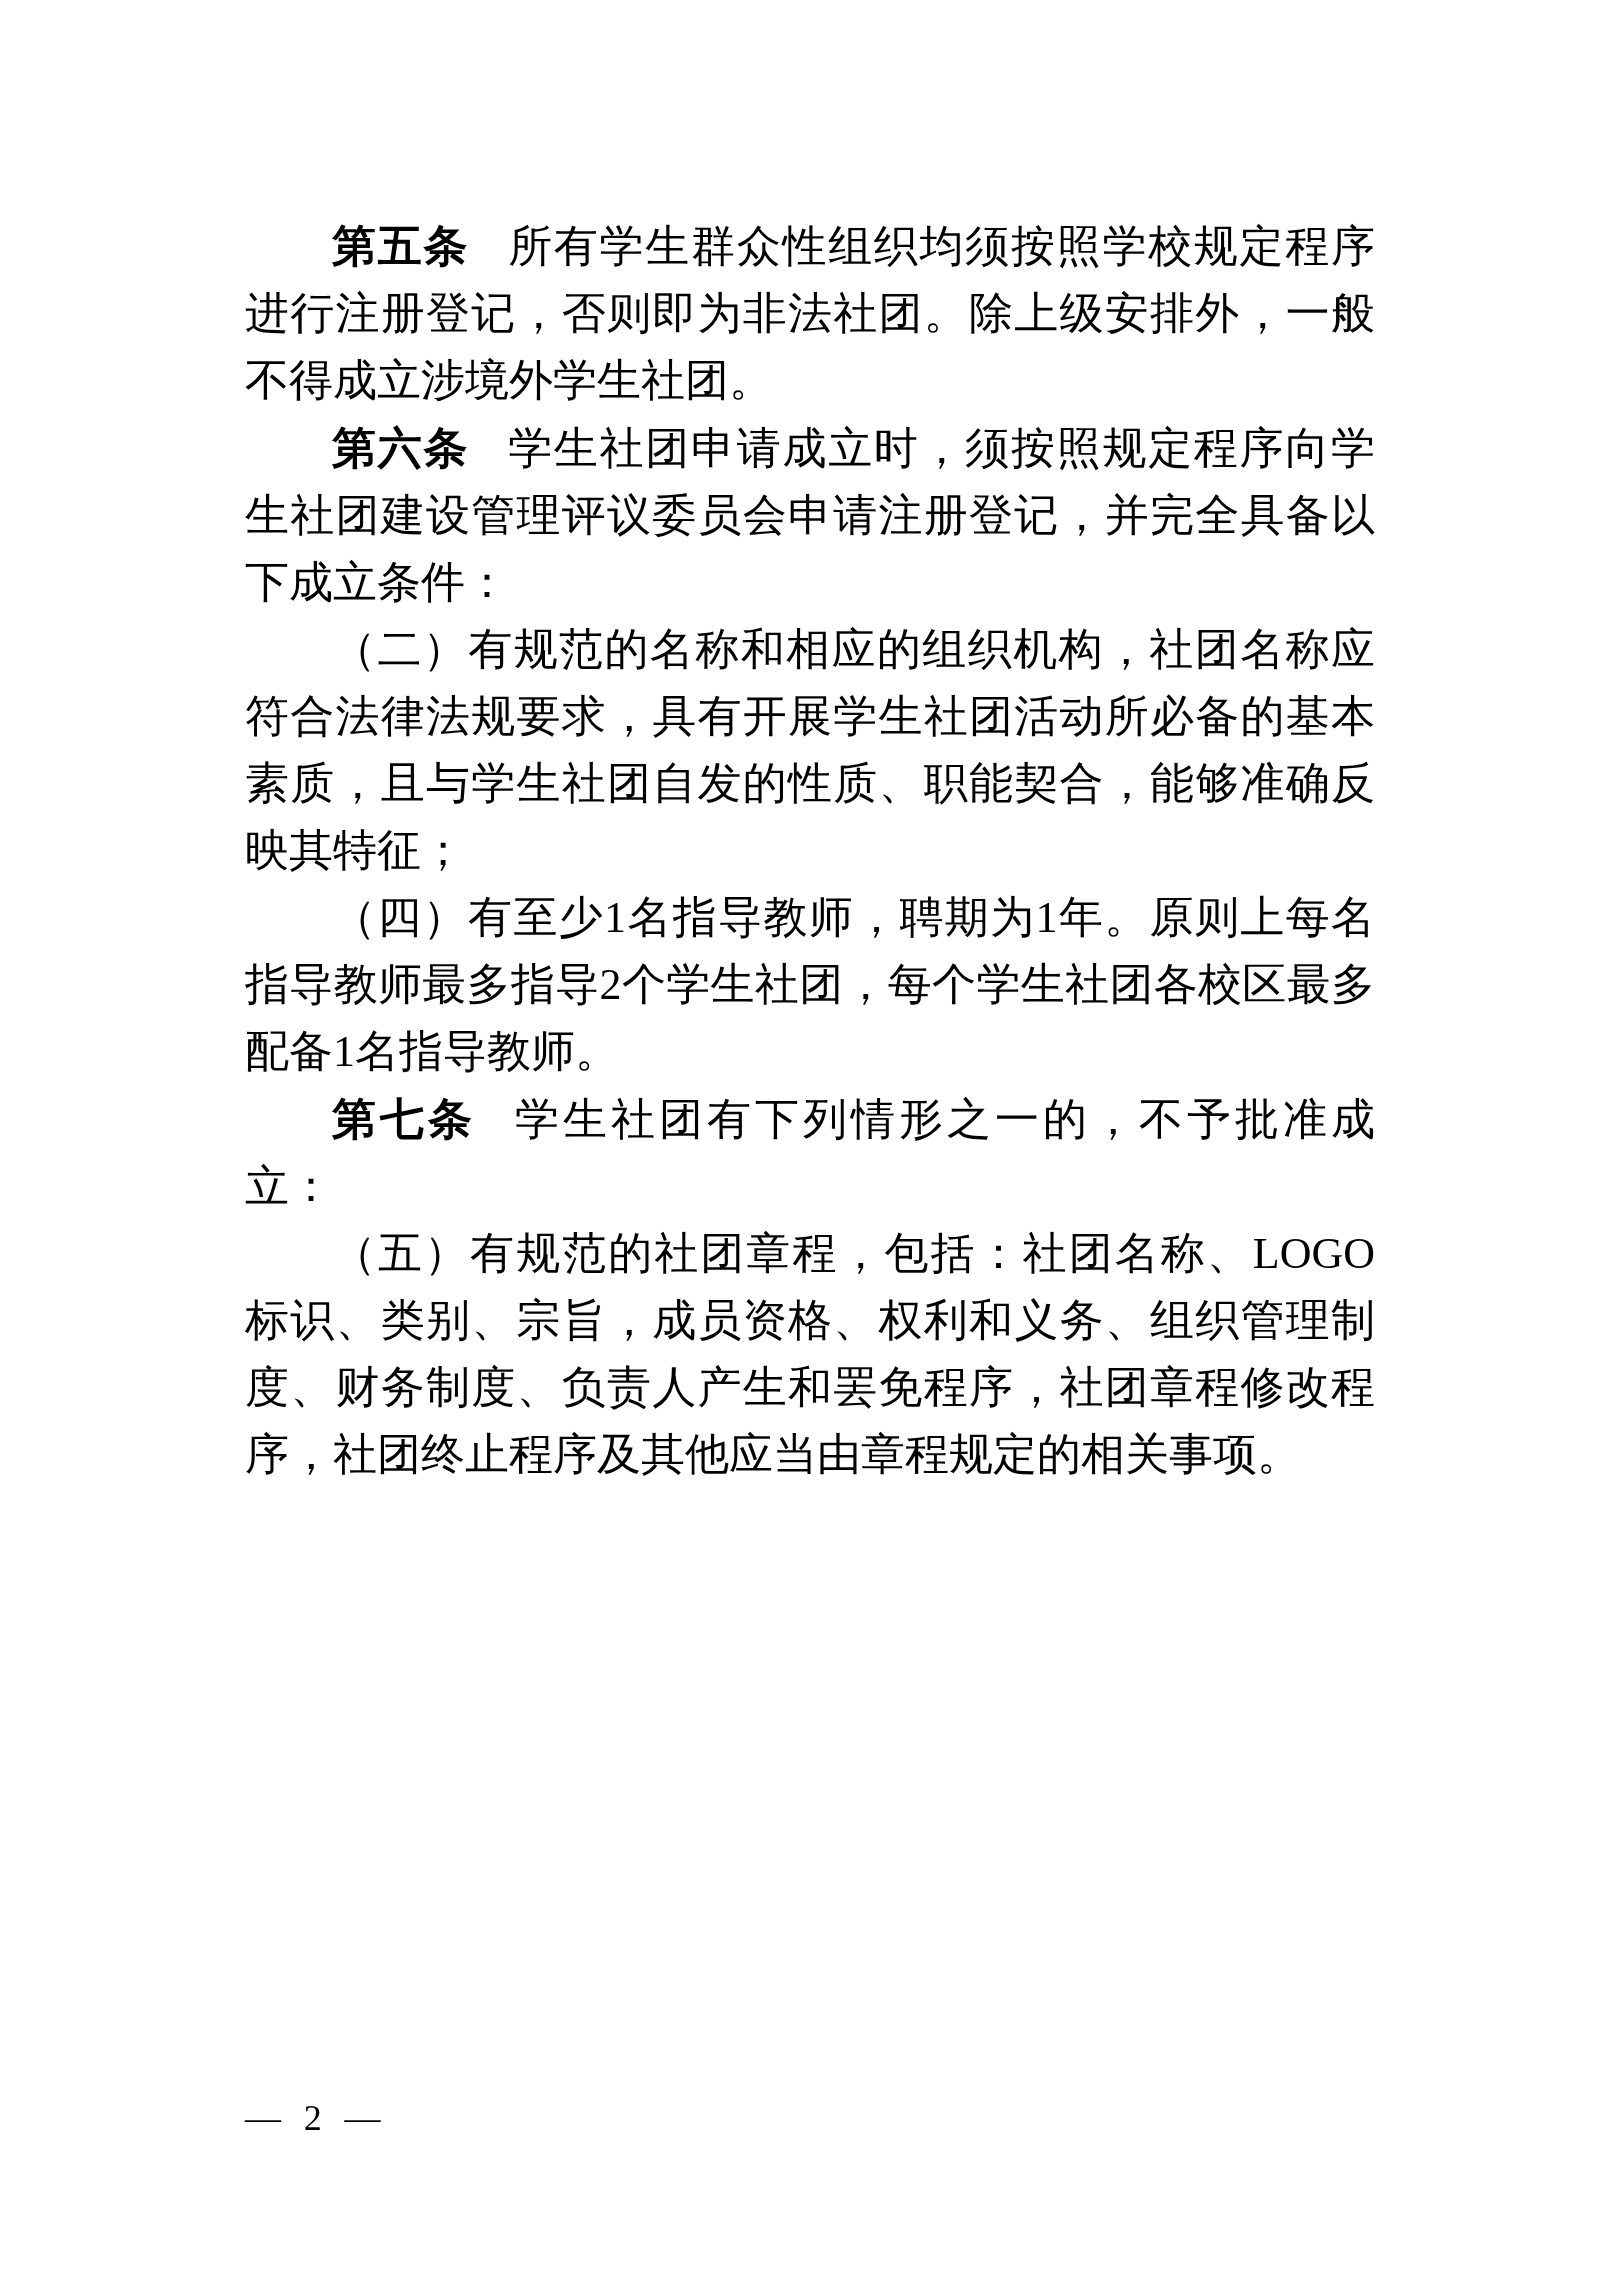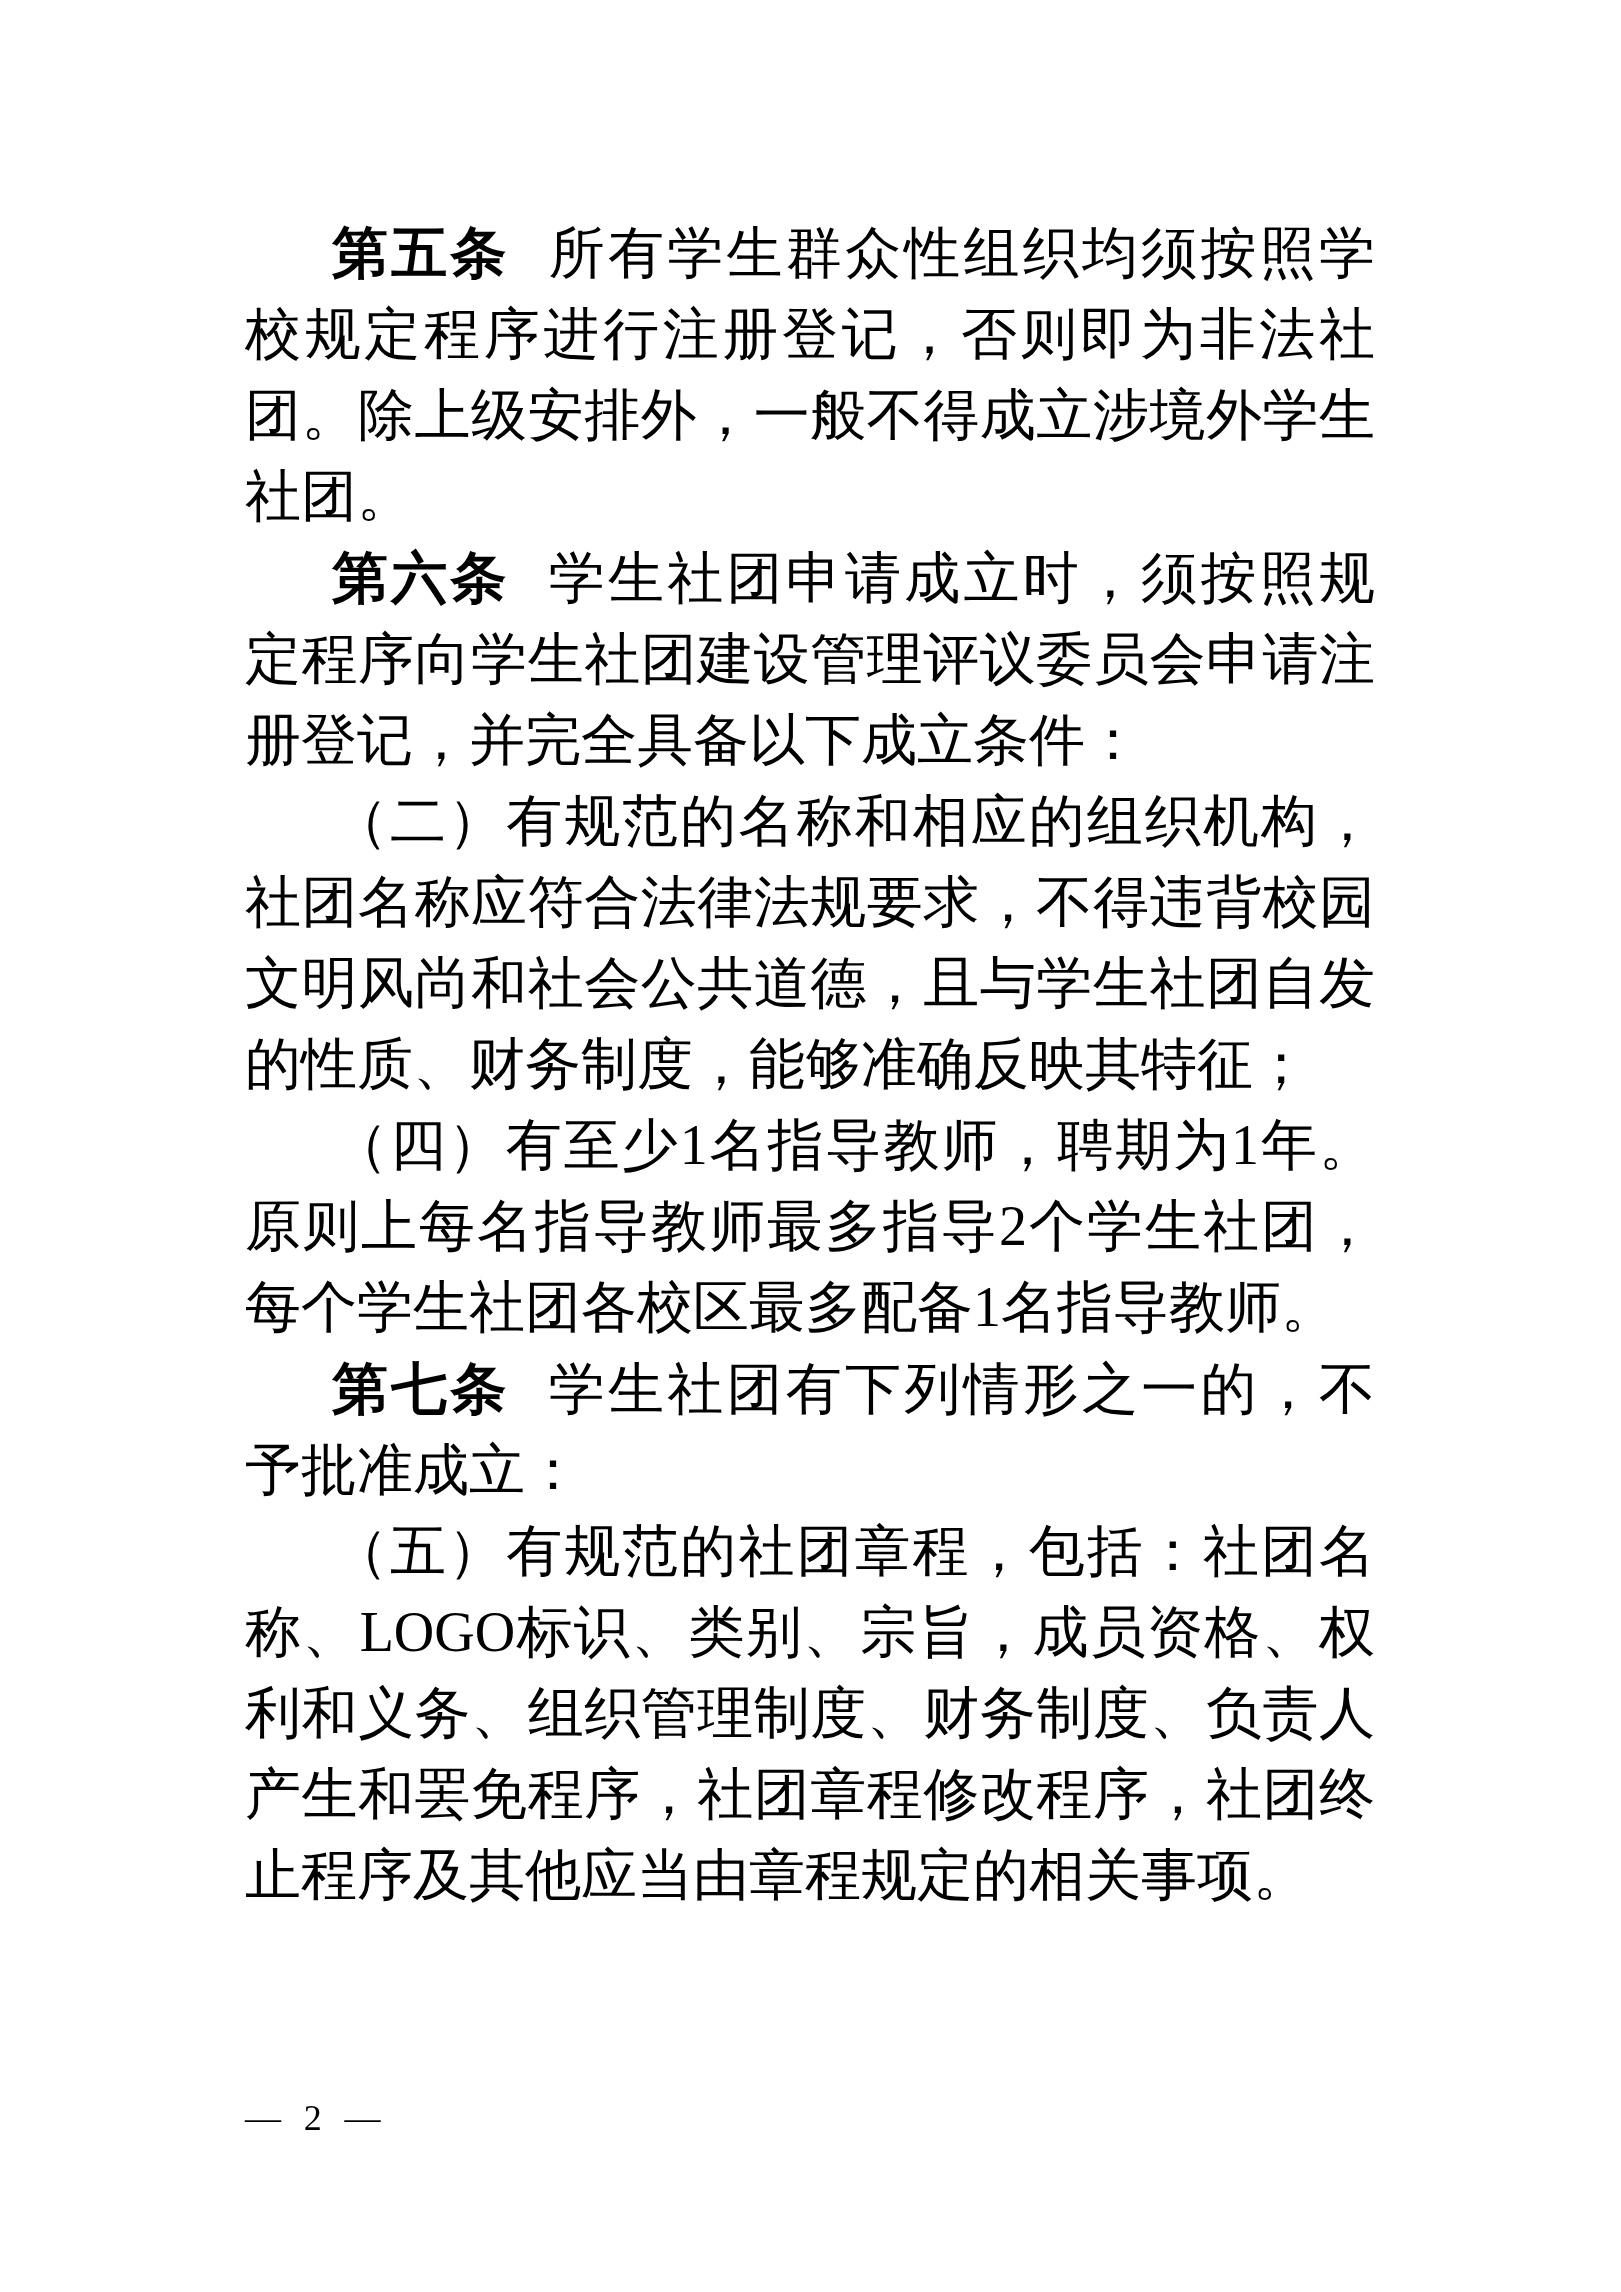--- a/index.html
+++ b/index.html
@@ -14,22 +14,22 @@
     background: #ffffff;
     color: #000000;
     overflow: hidden;
   }
   .body-text {
     position: absolute;
     left: 245px;
     top: 212px;
     width: 1130px;
     font-family: "Liberation Serif", "DejaVu Serif", serif;
-    font-size: 56px;
-    line-height: 81px;
+    font-size: 44px;
+    line-height: 67px;
     text-align: justify;
     text-justify: inter-ideograph;
     color: #000000;
   }
   .para {
     margin: 0;
     padding: 0;
     text-indent: 87px;
   }
   .art {
@@ -51,21 +51,21 @@
 </head>
 <body>
 
 <div class="page">
   <div class="body-text" id="body-text">
   <p class="para"><b class="art">第五条</b><span class="para-text">所有学生群众性组织均须按照学校规定程序进行注册登记，否则即为非法社团。除上级安排外，一般不得成立涉境外学生社团。</span></p>
 
   <p class="para"><b class="art">第六条</b><span class="para-text">学生社团申请成立时，须按照规定程序向学生社团建设管理评议委员会申请注册登记，并完全具备以下成立条件：</span></p>
 
 
-  <p class="para"><span class="para-text">（二）有规范的名称和相应的组织机构，社团名称应符合法律法规要求，不得违背校园文明风尚和社会公共道德，且与学生社团自发的性质、财务制度，能够准确反映其特征；</span></p>
+  <p class="para"><span class="para-text">（二）有规范的名称和相应的组织机构，社团名称应符合法律法规要求，具有开展学生社团活动所必备的基本素质，且与学生社团自发的性质、职能契合，能够准确反映其特征；</span></p>
 
 
   <p class="para"><span class="para-text">（四）有至少1名指导教师，聘期为1年。原则上每名指导教师最多指导2个学生社团，每个学生社团各校区最多配备1名指导教师。</span></p>
 
   <p class="para"><b class="art">第七条</b><span class="para-text">学生社团有下列情形之一的，不予批准成立：</span></p>
 
   <p class="para"><span class="para-text">（五）有规范的社团章程，包括：社团名称、LOGO标识、类别、宗旨，成员资格、权利和义务、组织管理制度、财务制度、负责人产生和罢免程序，社团章程修改程序，社团终止程序及其他应当由章程规定的相关事项。</span></p>
 </div>
   <div class="page-number">— 2 —</div>
 </div>

